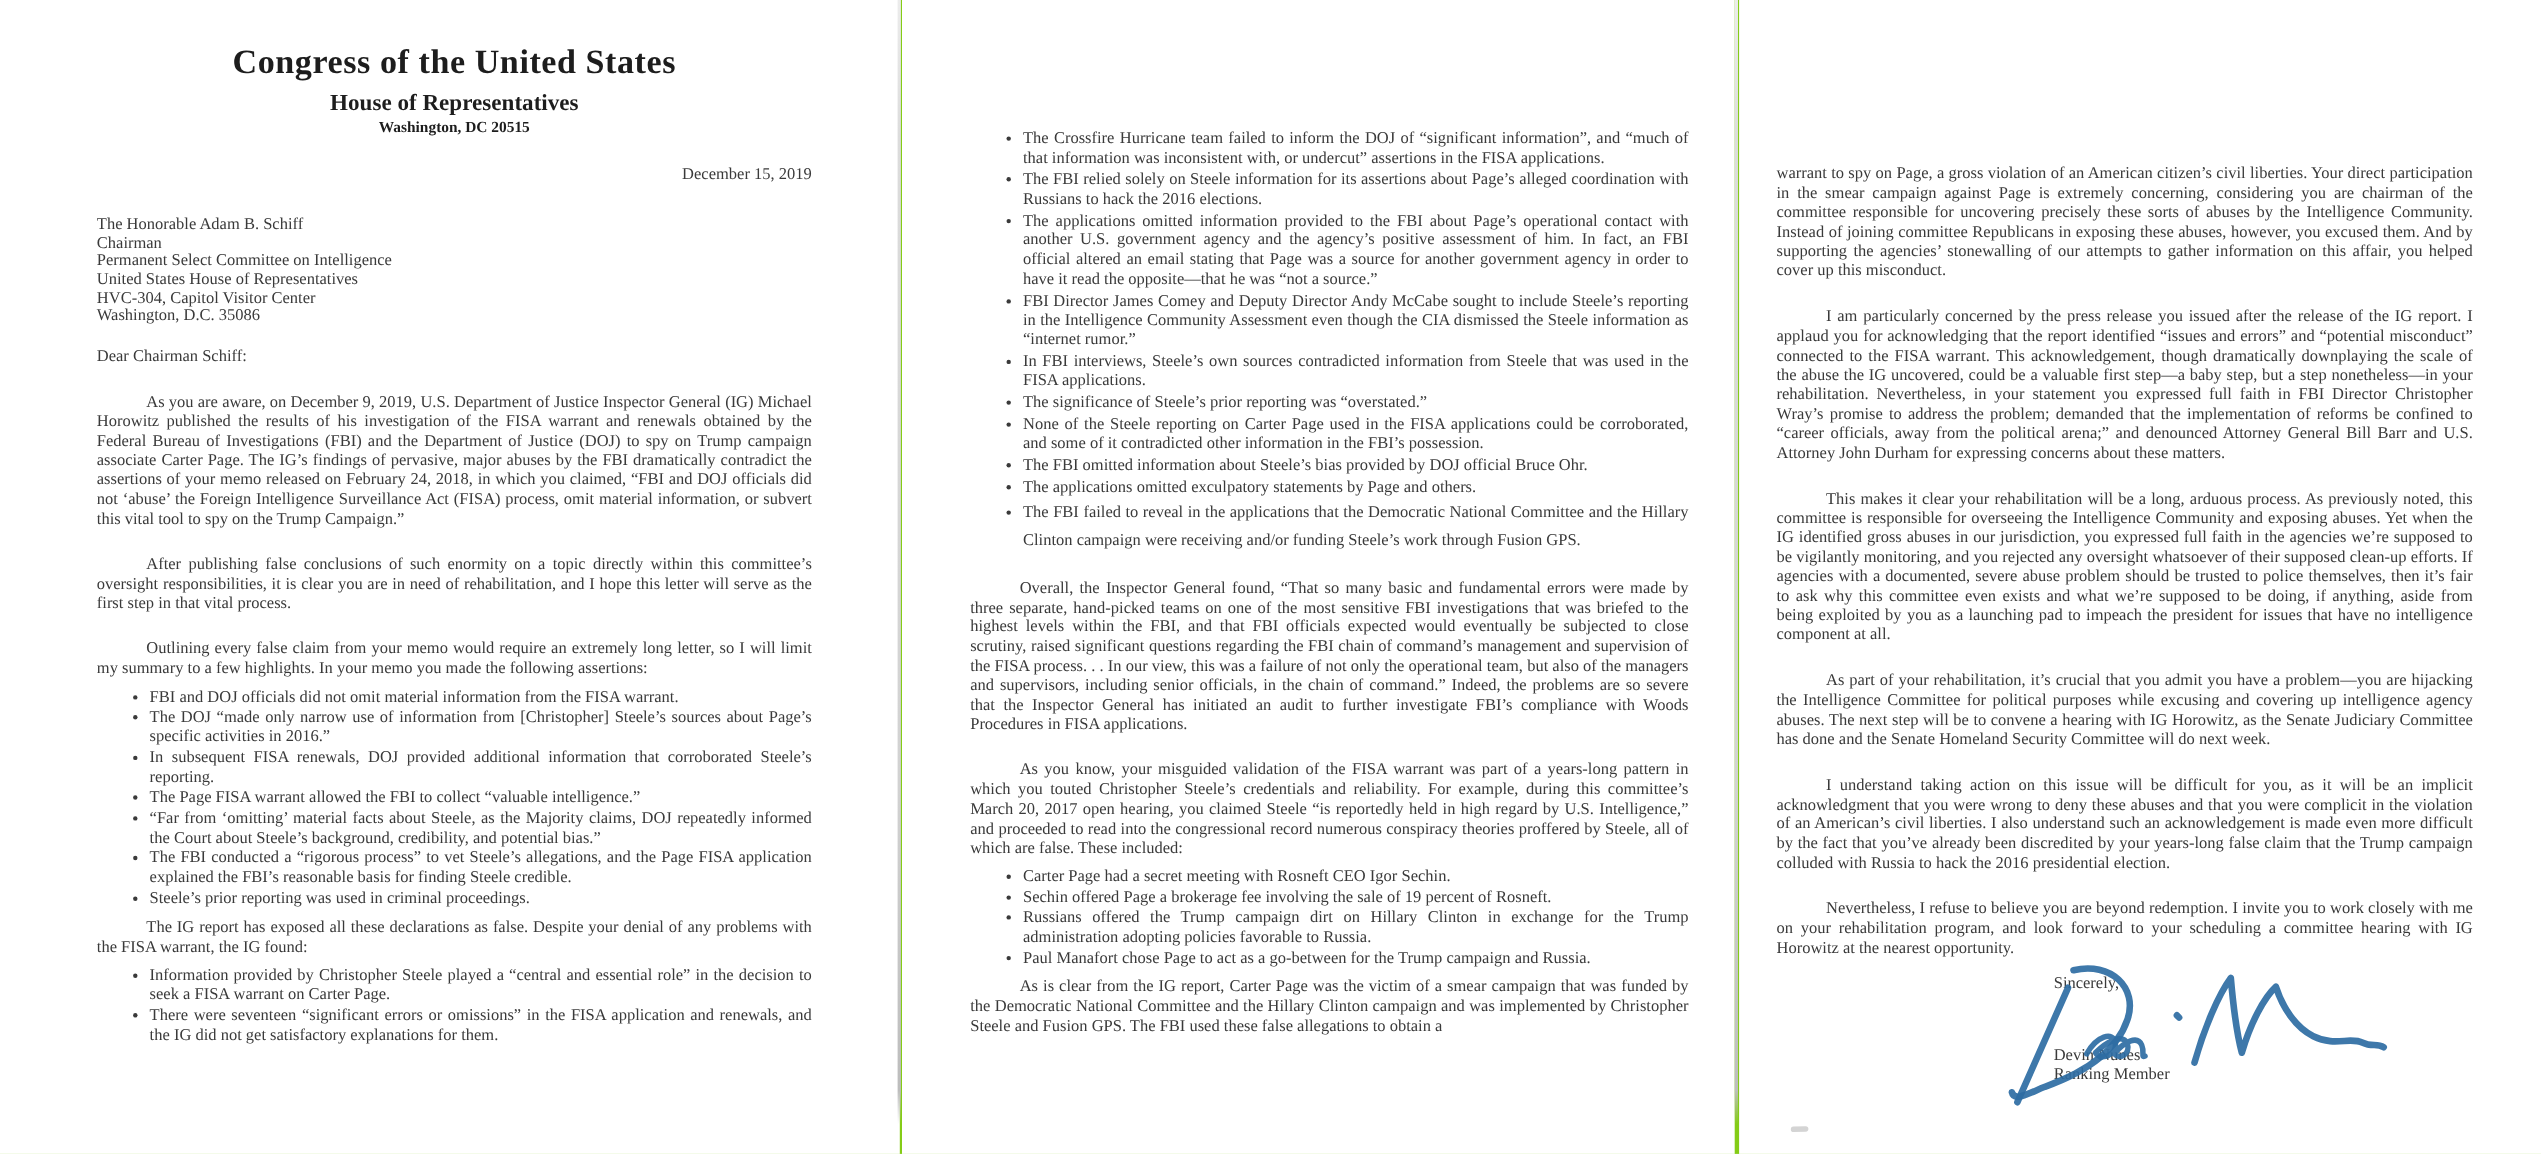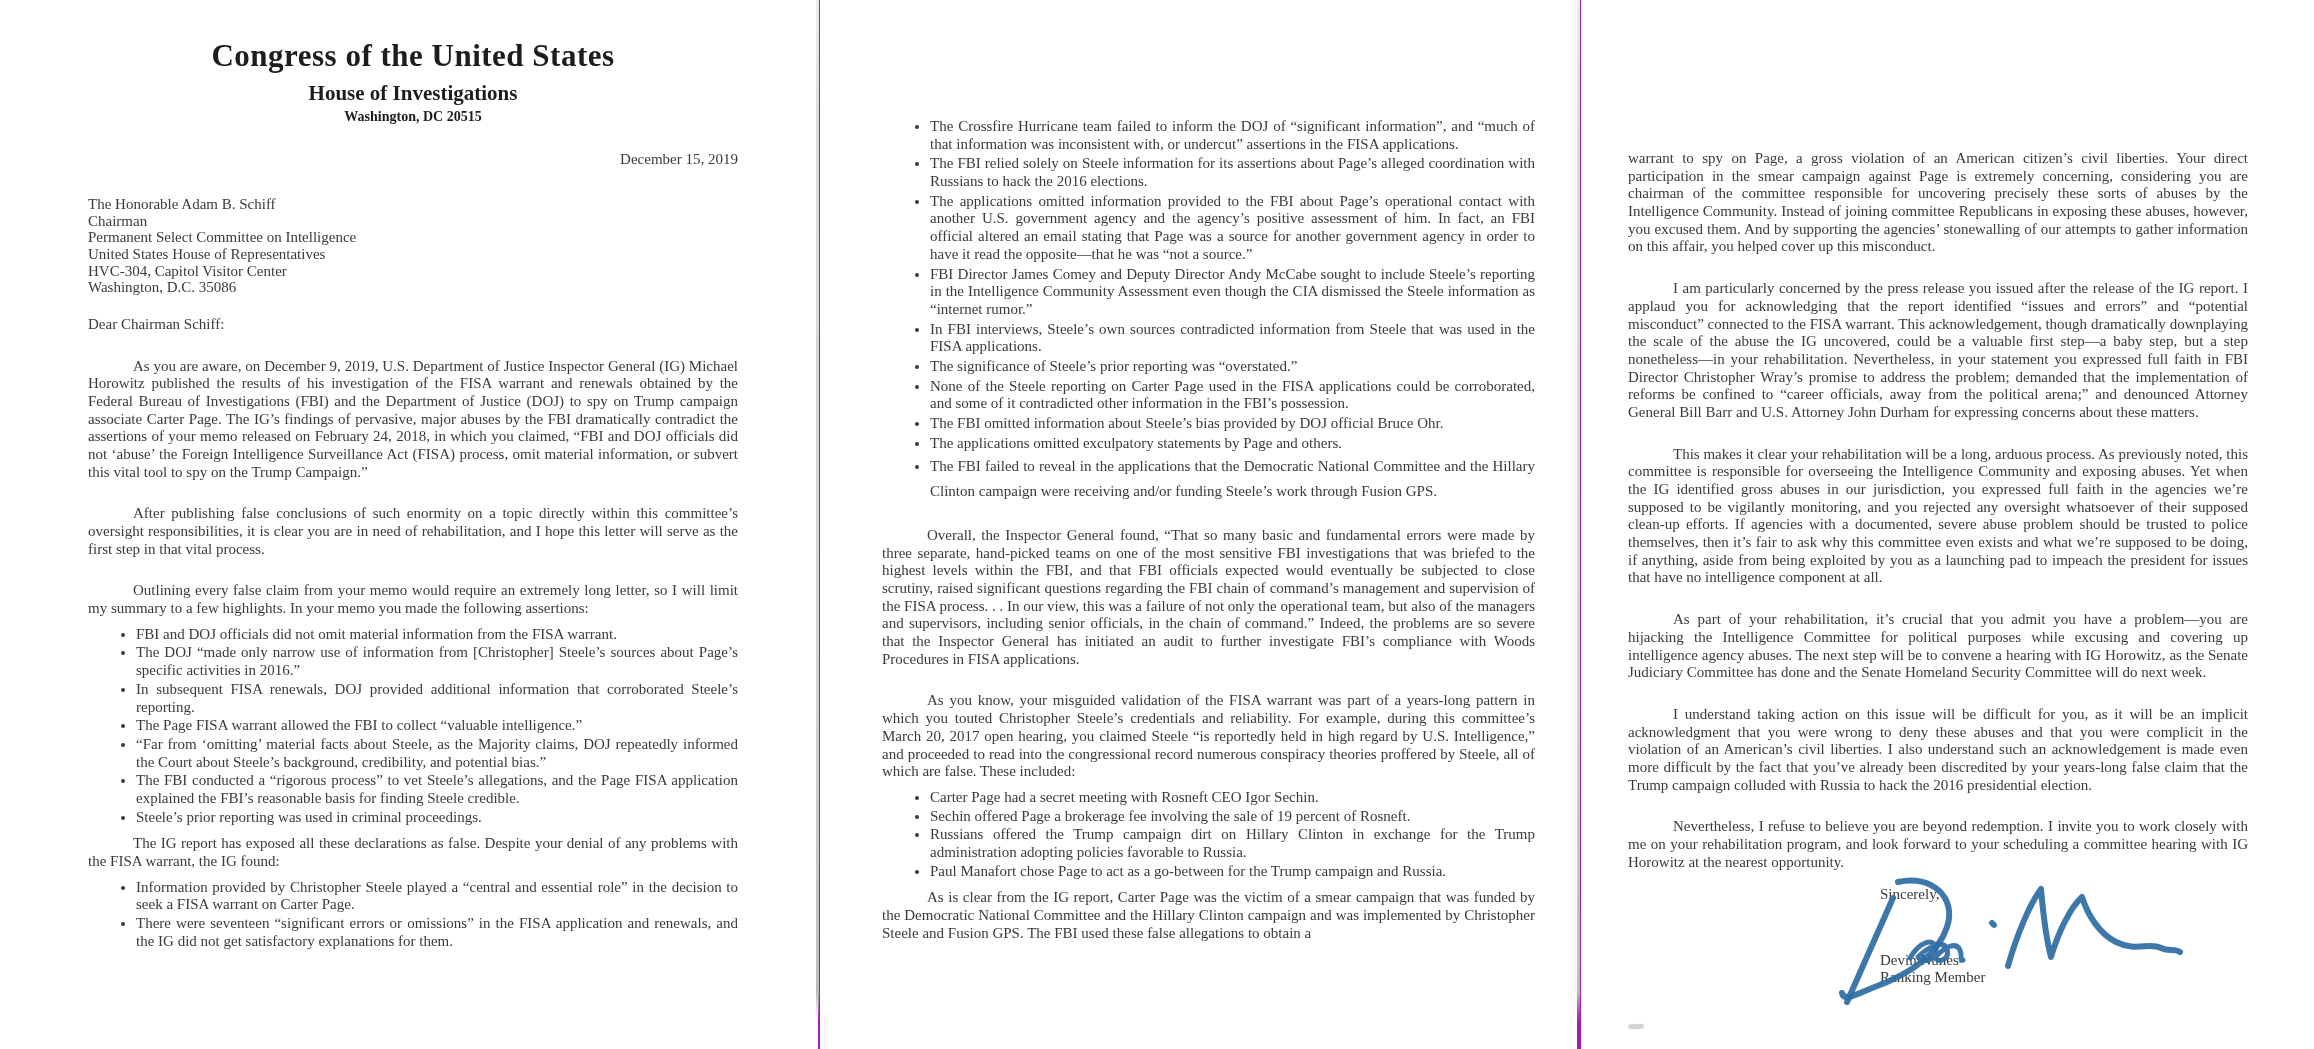--- a/index.html
+++ b/index.html
@@ -2,33 +2,33 @@
 <html><head>
 <meta charset="utf-8">
 <style>
   * { margin: 0; padding: 0; box-sizing: border-box; }
   html, body { background: #ffffff; }
   body { width: 2314px; height: 1049px; overflow: hidden; }
 
   .doc {
     position: relative;
     width: 2314px; height: 1049px;
-    background: #a21caf;
+    background: #84cc16;
     font-family: "Liberation Serif", "DejaVu Serif", serif;
     color: #3a3a3a;
   }
 
   .page {
     position: absolute; top: 0; height: 1049px;
     background: #ffffff; overflow: hidden;
     font-size: 15px; line-height: 1.18;
   }
   #page1 { left: 0;      width: 818px; padding: 40px 80px 0 88px; }
   #page2 { left: 820px;  width: 757px; padding: 118px 42px 0 62px; }
-  #page3 { left: 1581px; width: 733px; padding: 150px 66px 0 47px; }
+  #page3 { left: 1581px; width: 733px; padding: 150px 66px 0 34px; }
 
   .page-sep {
     position: absolute; top: 0; width: 3px; height: 1022px;
     background: linear-gradient(to bottom, #ececec 0%, #dcdcdc 12%, #d2d2d2 70%, #bdbdbd 97%, rgba(189,189,189,0));
   }
   #sep1 { left: 816px; }
   #sep2 { left: 1577px; }
   .edge-smudge {
     position: absolute; left: 1628px; top: 1024px;
     width: 16px; height: 5px; border-radius: 3px;
@@ -72,21 +72,21 @@
   .sig-svg path { fill: none; stroke: #2e6da3; stroke-linecap: round; stroke-linejoin: round; opacity: 0.92; }
 </style>
 </head>
 <body>
 
 <div class="doc">
 
   <div class="page" id="page1">
     <div class="letterhead">
       <div class="lh1">Congress of the United States</div>
-      <div class="lh2">House of Investigations</div>
+      <div class="lh2">House of Representatives</div>
       <div class="lh3">Washington, DC 20515</div>
     </div>
 
     <div class="date-line">December 15, 2019</div>
 
     <div class="address">
         <div>The Honorable Adam B. Schiff</div>
         <div>Chairman</div>
         <div>Permanent Select Committee on Intelligence</div>
         <div>United States House of Representatives</div>

